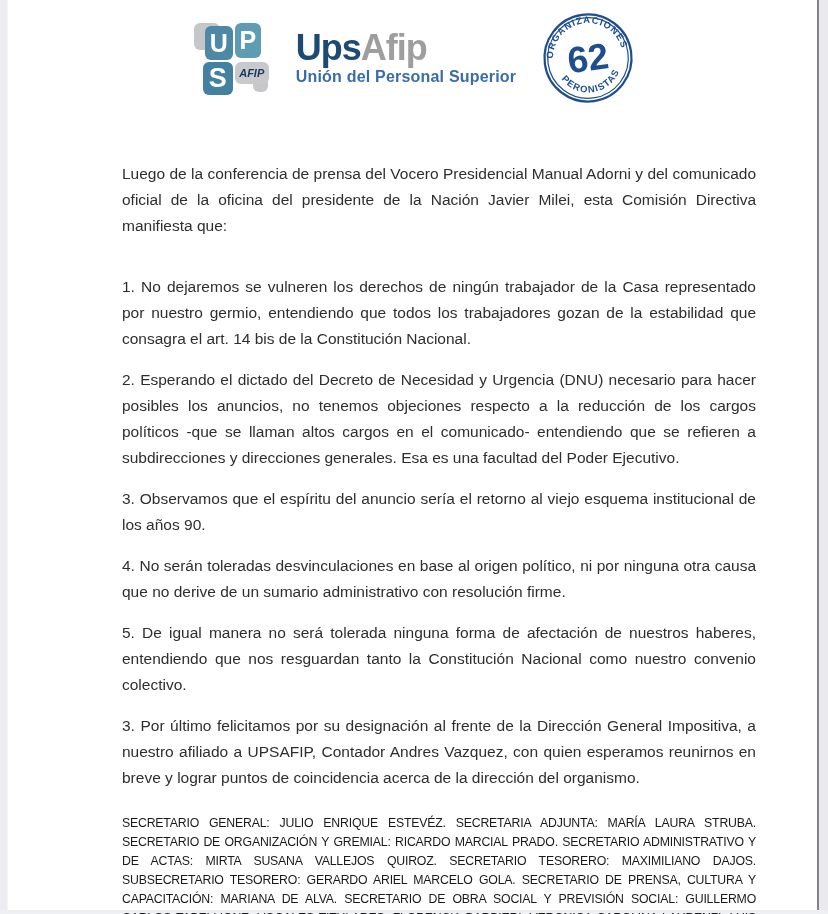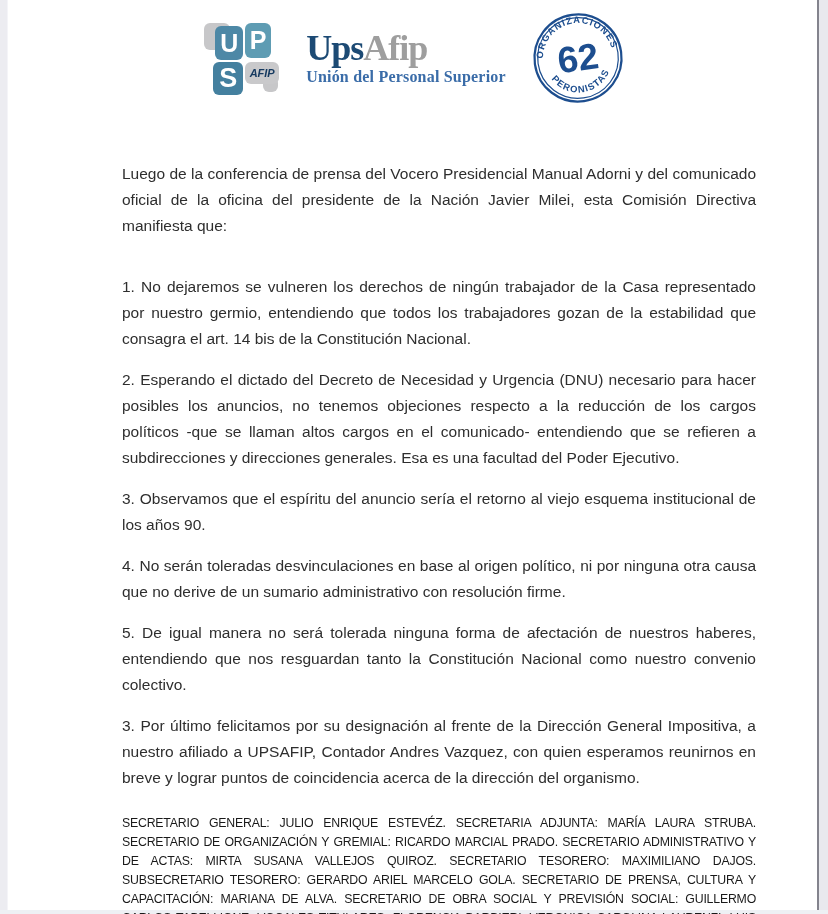--- a/index.html
+++ b/index.html
@@ -60,21 +60,21 @@
   .tile.p  { left: 41px; top: 2px;  width: 26px; height: 35px; background: #5e9cb3; font-size: 25px; z-index: 1; }
   .tile.s  { left: 9px;  top: 41px; width: 30px; height: 33px; background: #44809f; font-size: 27px; z-index: 1; }
   .tile.afip {
     left: 41px; top: 41px; width: 34px; height: 22px;
     background: #c9c9cb; color: #163a60;
     font-size: 11px; font-style: italic; font-weight: 800;
     z-index: 1; letter-spacing: 0;
   }
 
   
-  .wordmark { text-align: left; flex: 0 0 auto; font-family: Liberation Serif, serif; }
+  .wordmark { text-align: left; flex: 0 0 auto; }
   .wordmark .big {
     font-size: 36px; font-weight: 800; letter-spacing: -1px; line-height: 1.0;
   }
   .wordmark .big .navy { color: #1c4a74; }
   .wordmark .big .gray { color: #9e9e9e; }
   .wordmark .sub {
     font-size: 16px; font-weight: 600; color: #3a6ca8;
     margin-top: 2px; letter-spacing: 0.2px;
   }
 

